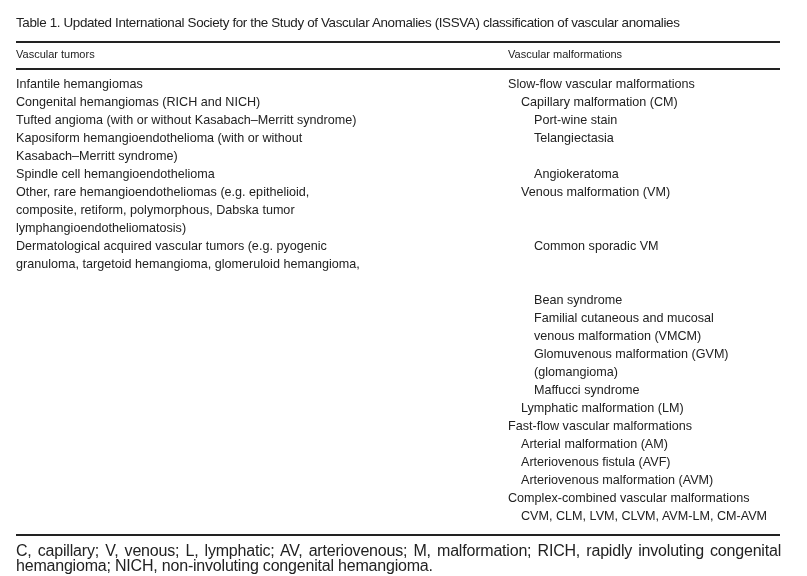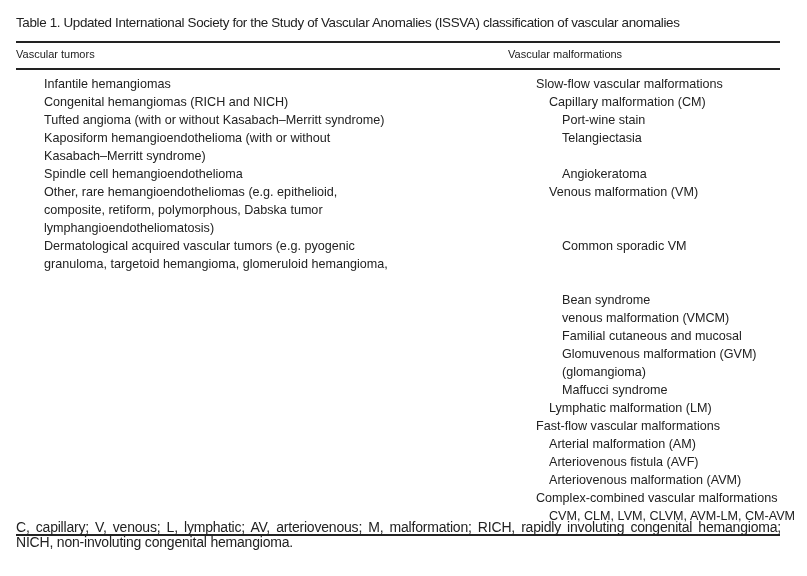--- a/index.html
+++ b/index.html
@@ -6,26 +6,26 @@
   body { width: 807px; height: 576px; position: relative; overflow: hidden;
          font-family: "Liberation Sans", sans-serif; color: #222; }
   .title { position: absolute; left: 16px; top: 15px; font-size: 13.4px; letter-spacing: -0.35px; color: #222; white-space: nowrap; }
   .title b { font-weight: normal; }
   .rule { position: absolute; left: 16px; width: 764px; background: #222; }
   .rule.top { top: 41px; height: 2px; }
   .rule.mid { top: 68px; height: 1.5px; }
   .rule.bot { top: 534px; height: 2px; }
   .hdr { position: absolute; top: 48px; font-size: 11px; color: #222; }
   .col { position: absolute; top: 75px; font-size: 12.6px; line-height: 18px; color: #222; }
-  .col div { white-space: nowrap; margin-left: 28px; }
+  .col div { white-space: nowrap; }
   .left { left: 16px; }
   .right { left: 508px; }
   .ind1 { padding-left: 13px; }
   .ind2 { padding-left: 26px; }
-  .foot { position: absolute; left: 16px; top: 520px; width: 765px; font-size: 14px; line-height: 14.5px; letter-spacing: -0.2px; text-align: justify; color: #222; }
+  .foot { position: absolute; left: 16px; top: 544px; width: 765px; font-size: 16px; line-height: 14.5px; letter-spacing: -0.2px; text-align: justify; color: #222; }
 </style>
 </head>
 <body>
 
 <div class="title">
   <b>Table 1.</b>
   <span>Updated International Society for the Study of Vascular Anomalies (ISSVA) classification of vascular anomalies</span>
 </div>
 
 <div class="rule top"></div>
@@ -53,22 +53,22 @@
     <div class="ind2">Telangiectasia</div>
     <div class="ind2">&nbsp;</div>
     <div class="ind2">Angiokeratoma</div>
     <div class="ind1">Venous malformation (VM)</div>
     <div class="ind2">&nbsp;</div>
     <div class="ind2">&nbsp;</div>
     <div class="ind2">Common sporadic VM</div>
     <div class="ind2">&nbsp;</div>
     <div class="ind2">&nbsp;</div>
     <div class="ind2">Bean syndrome</div>
+    <div class="ind2">Familial cutaneous and mucosal</div>
     <div class="ind2">venous malformation (VMCM)</div>
-    <div class="ind2">Familial cutaneous and mucosal</div>
     <div class="ind2">Glomuvenous malformation (GVM)</div>
     <div class="ind2">(glomangioma)</div>
     <div class="ind2">Maffucci syndrome</div>
     <div class="ind1">Lymphatic malformation (LM)</div>
     <div class="">Fast-flow vascular malformations</div>
     <div class="ind1">Arterial malformation (AM)</div>
     <div class="ind1">Arteriovenous fistula (AVF)</div>
     <div class="ind1">Arteriovenous malformation (AVM)</div>
     <div class="">Complex-combined vascular malformations</div>
     <div class="ind1">CVM, CLM, LVM, CLVM, AVM-LM, CM-AVM</div>

